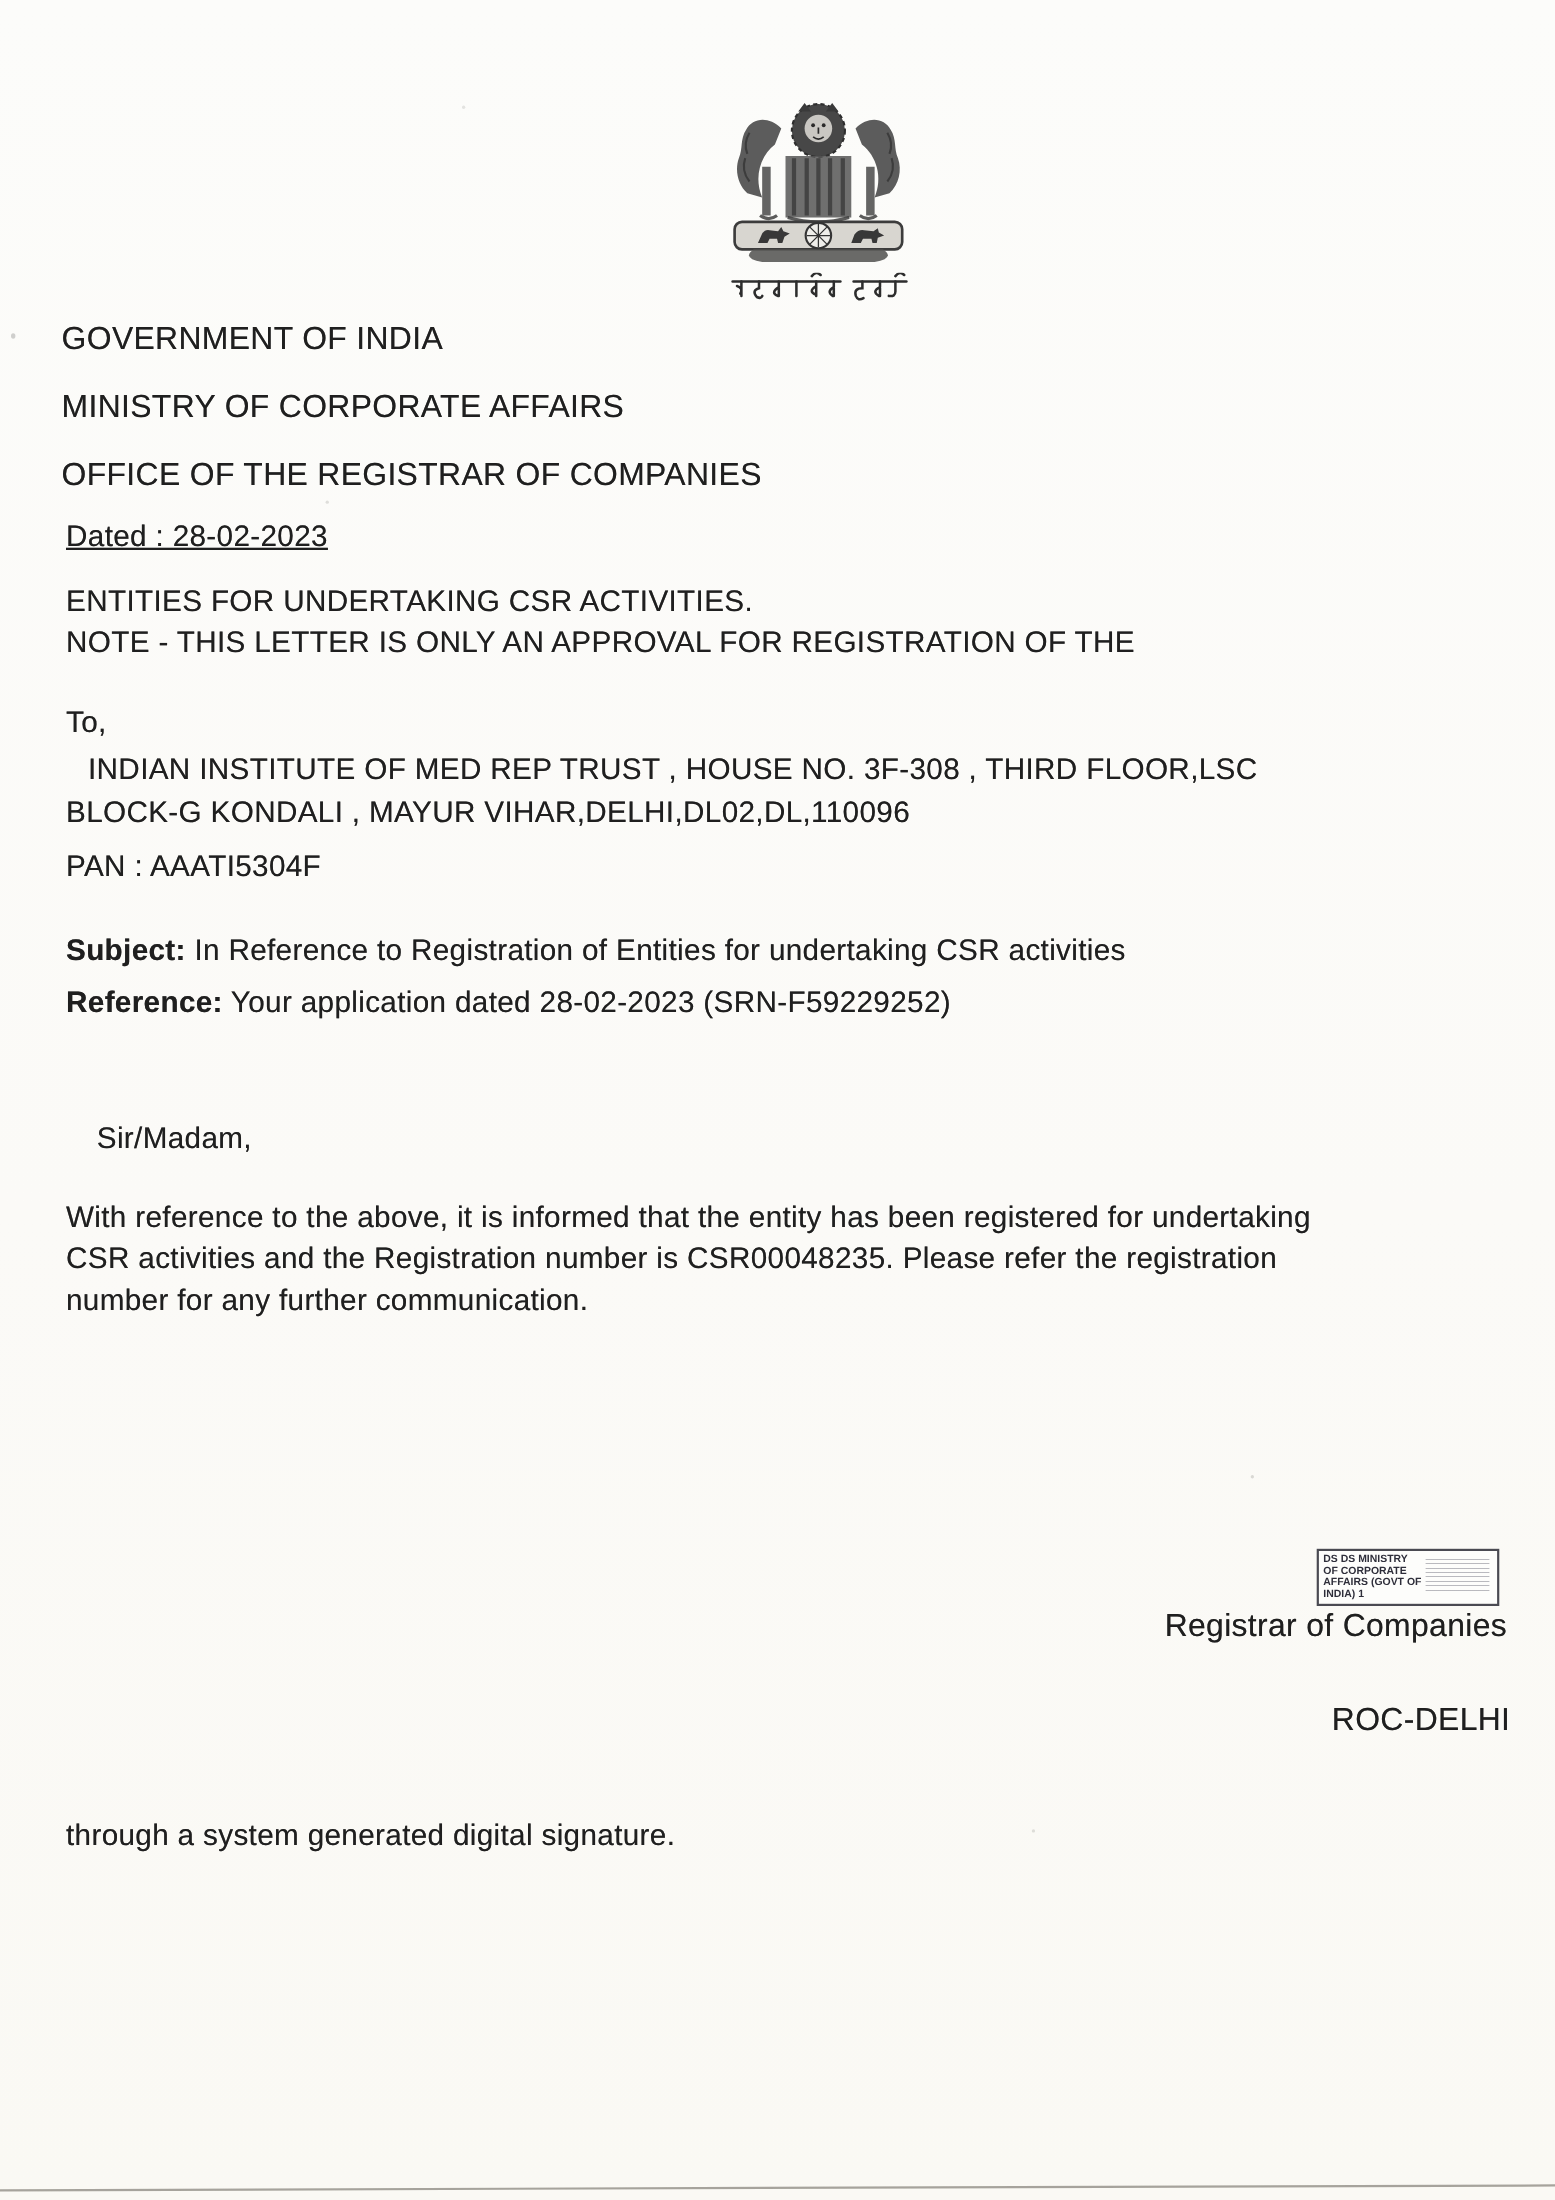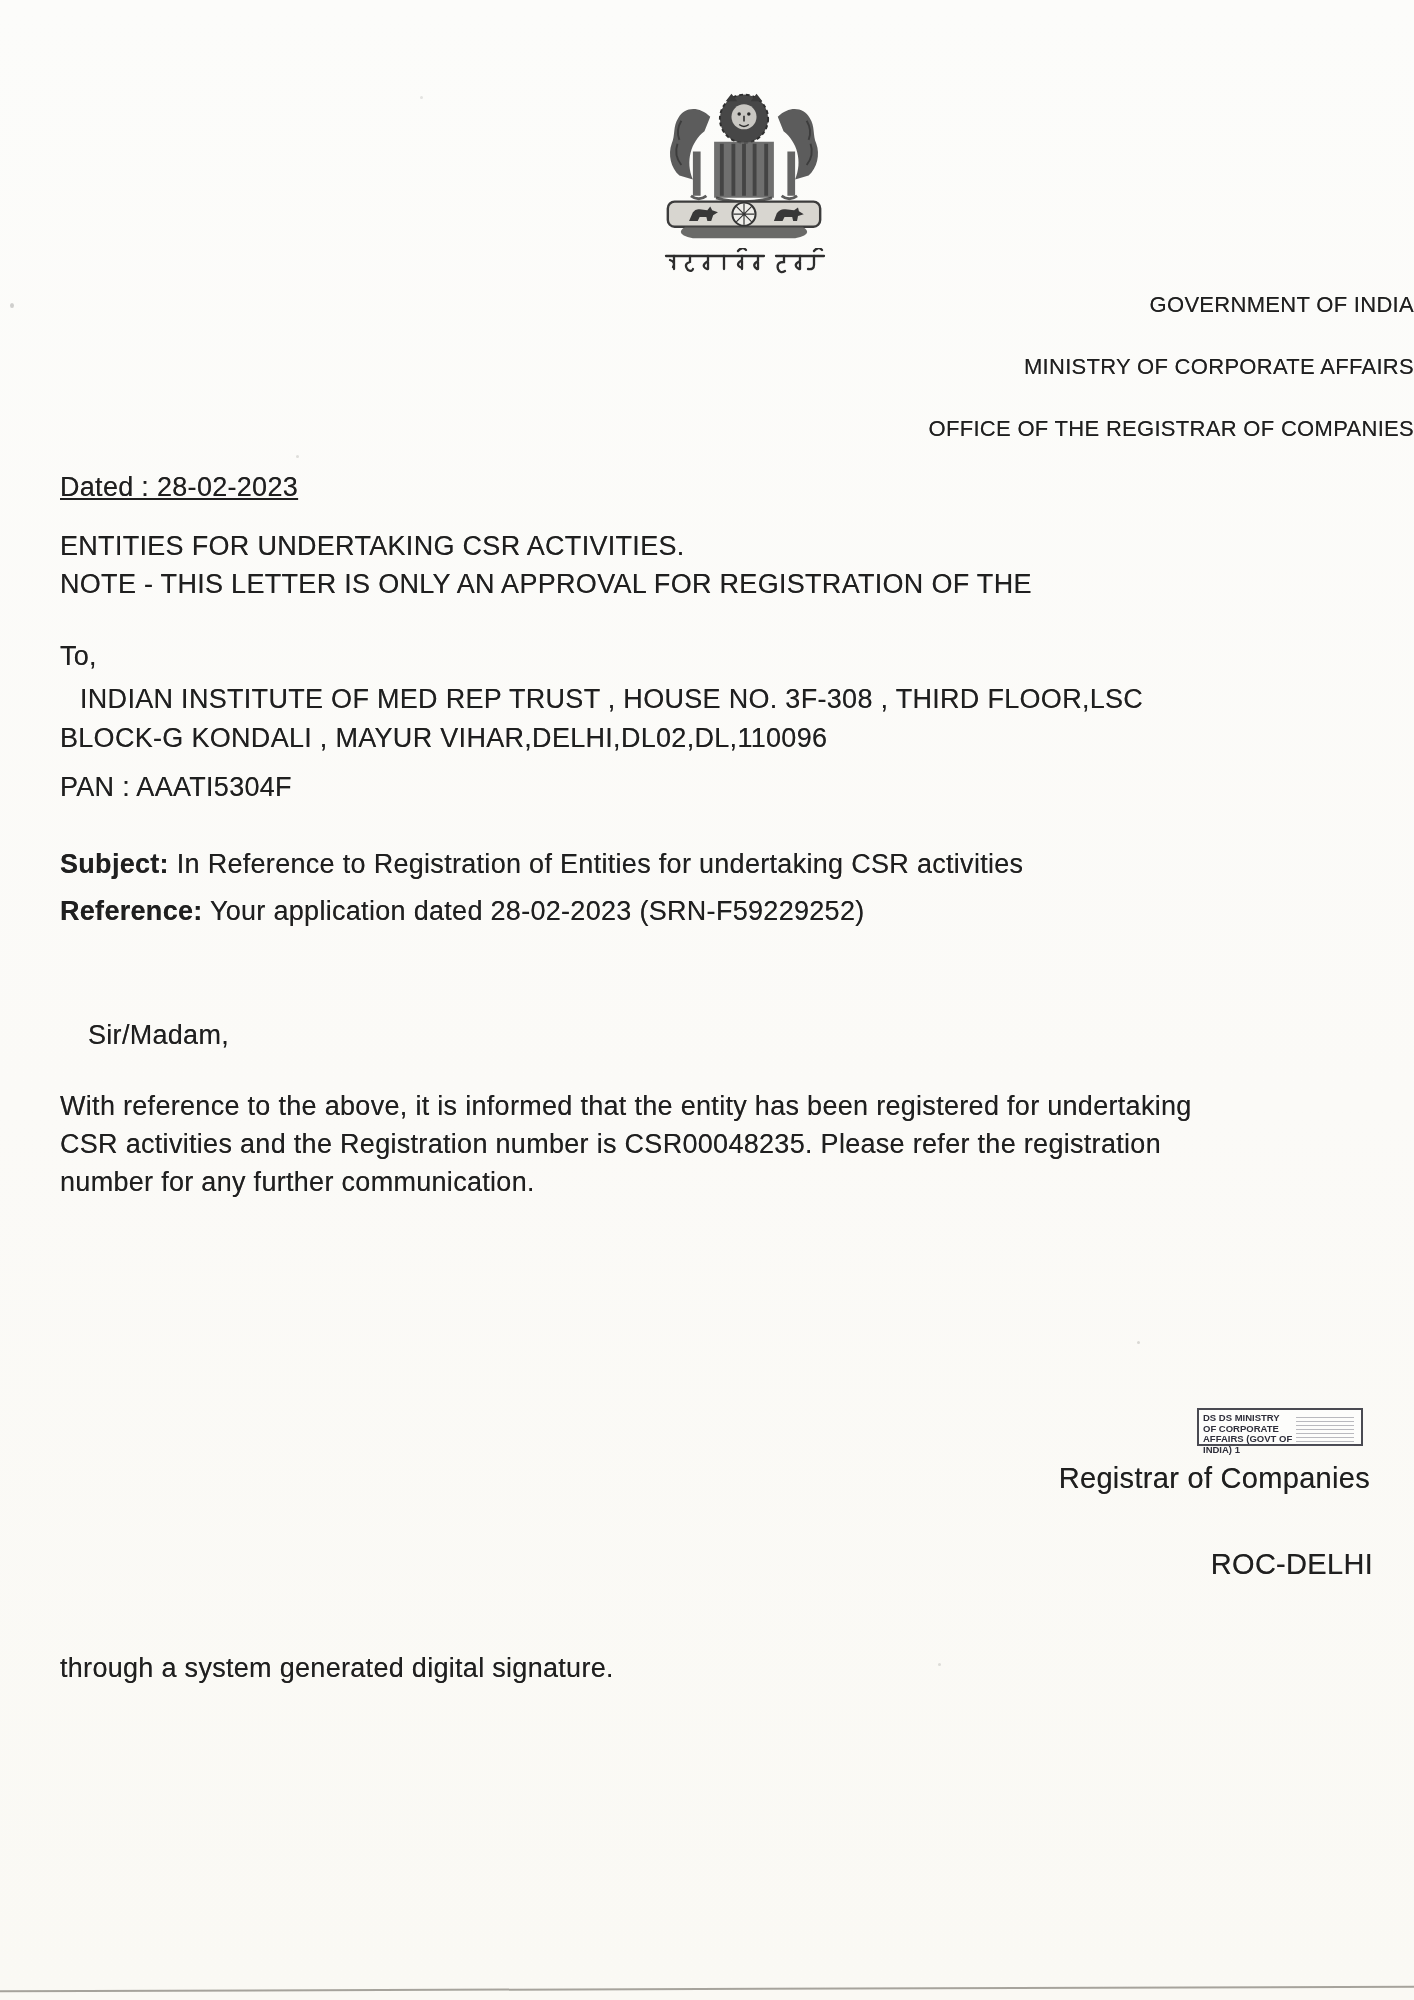--- a/index.html
+++ b/index.html
@@ -13,40 +13,40 @@
     color:#1f1f1f;
   }
   .scan-text{
     text-shadow:0 0 .5px rgba(25,25,25,.65);
     letter-spacing:.3px;
   }
   .abs{position:absolute;}
   
   .emblem{left:652px;top:84px;width:184px;height:162px;}
   .motto{left:660px;top:248px;width:170px;height:26px;}
-  .center-band{left:56px;width:1358px;text-align:right;font-size:22px;font-weight:400;}
+  .center-band{left:56px;width:1358px;text-align:left;font-size:29px;font-weight:400;}
   .gov{top:292px;}
   .min{top:354px;}
   .off{top:416px;}
   
   .bodytext{font-size:27px;}
   .dated{left:60px;top:472px;text-decoration:underline;}
   .note-block{left:60px;top:527px;line-height:38px;}
   .to-label{left:60px;top:641px;}
   .address-block{left:60px;top:680px;line-height:39px;}
   .address-block .line1{padding-left:20px;}
   .pan{left:60px;top:772px;}
   .subject{left:60px;top:849px;}
   .reference{left:60px;top:896px;}
   .salutation{left:60px;top:1020px;margin-left:28px;}
   .para-block{left:60px;top:1087px;line-height:38px;}
   b{font-weight:700;}
   
   .stamp{
-    left:1197px;top:1408px;width:166px;height:38px;
+    left:1197px;top:1408px;width:166px;height:52px;
     border:2px solid #4a4a52;background:rgba(255,255,255,.6);
     box-sizing:border-box;display:flex;gap:4px;padding:3px 2px 2px 4px;
   }
   .stamp-lines{font-size:9.5px;line-height:10.5px;font-weight:600;color:#2e2e3a;letter-spacing:0;white-space:nowrap;}
   .stamp-fineprint{
     margin-top:4px;width:58px;height:32px;
     background:repeating-linear-gradient(180deg,rgba(85,85,100,.5) 0 1px,transparent 1px 4px);
     opacity:.8;
   }
   .registrar{right:44px;top:1462px;font-size:29px;text-align:right;}

